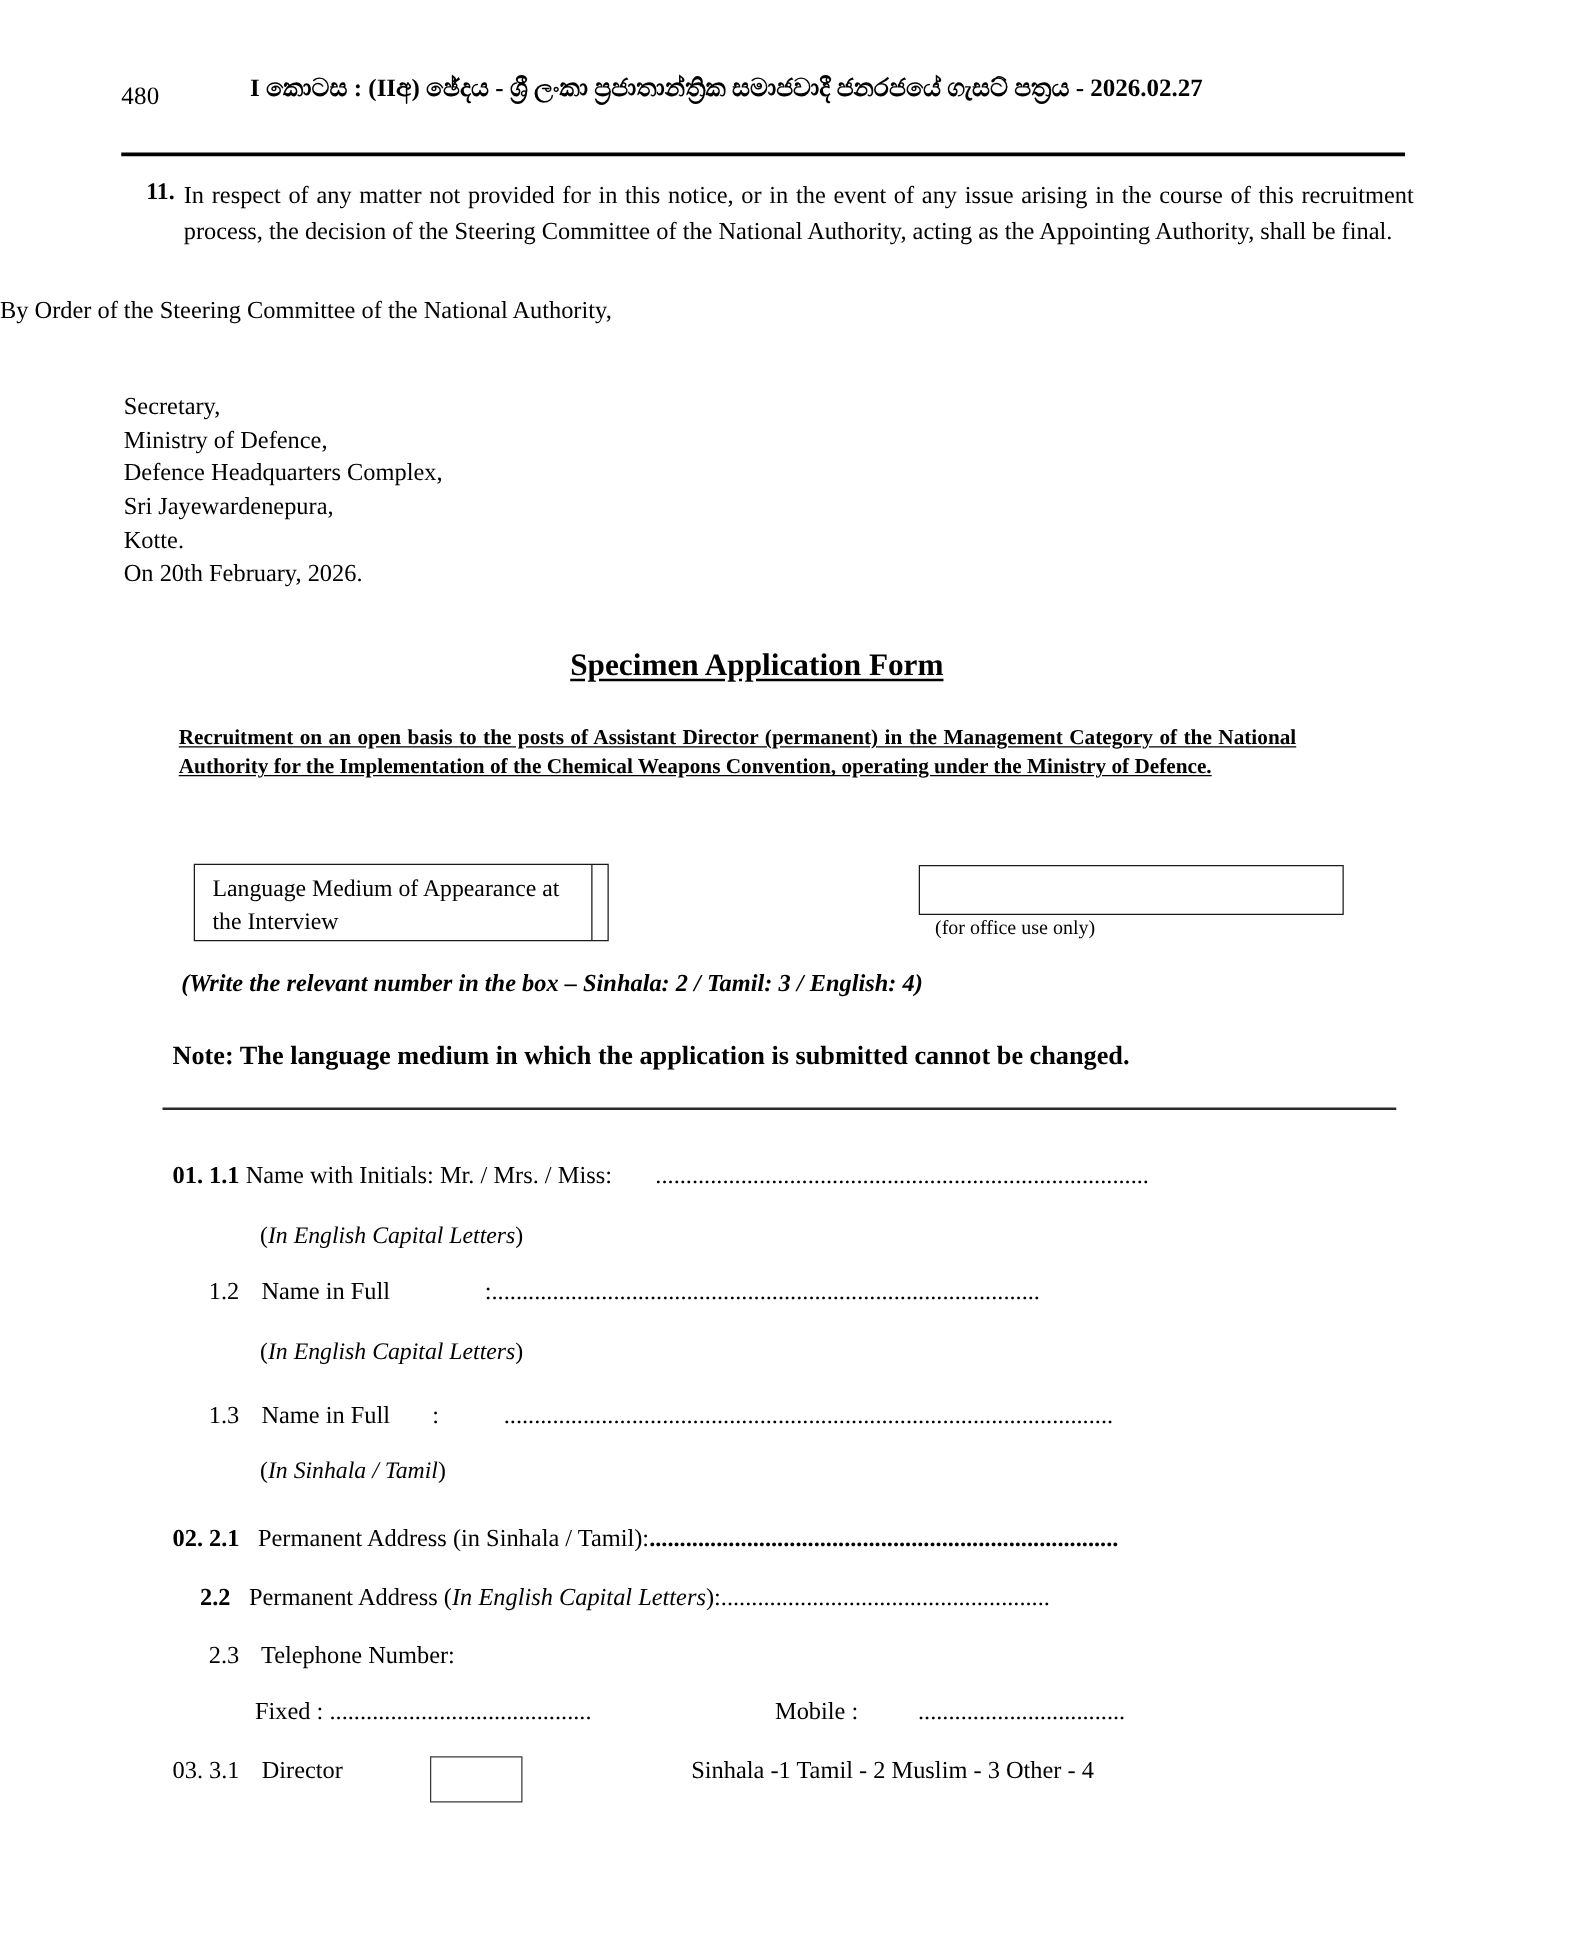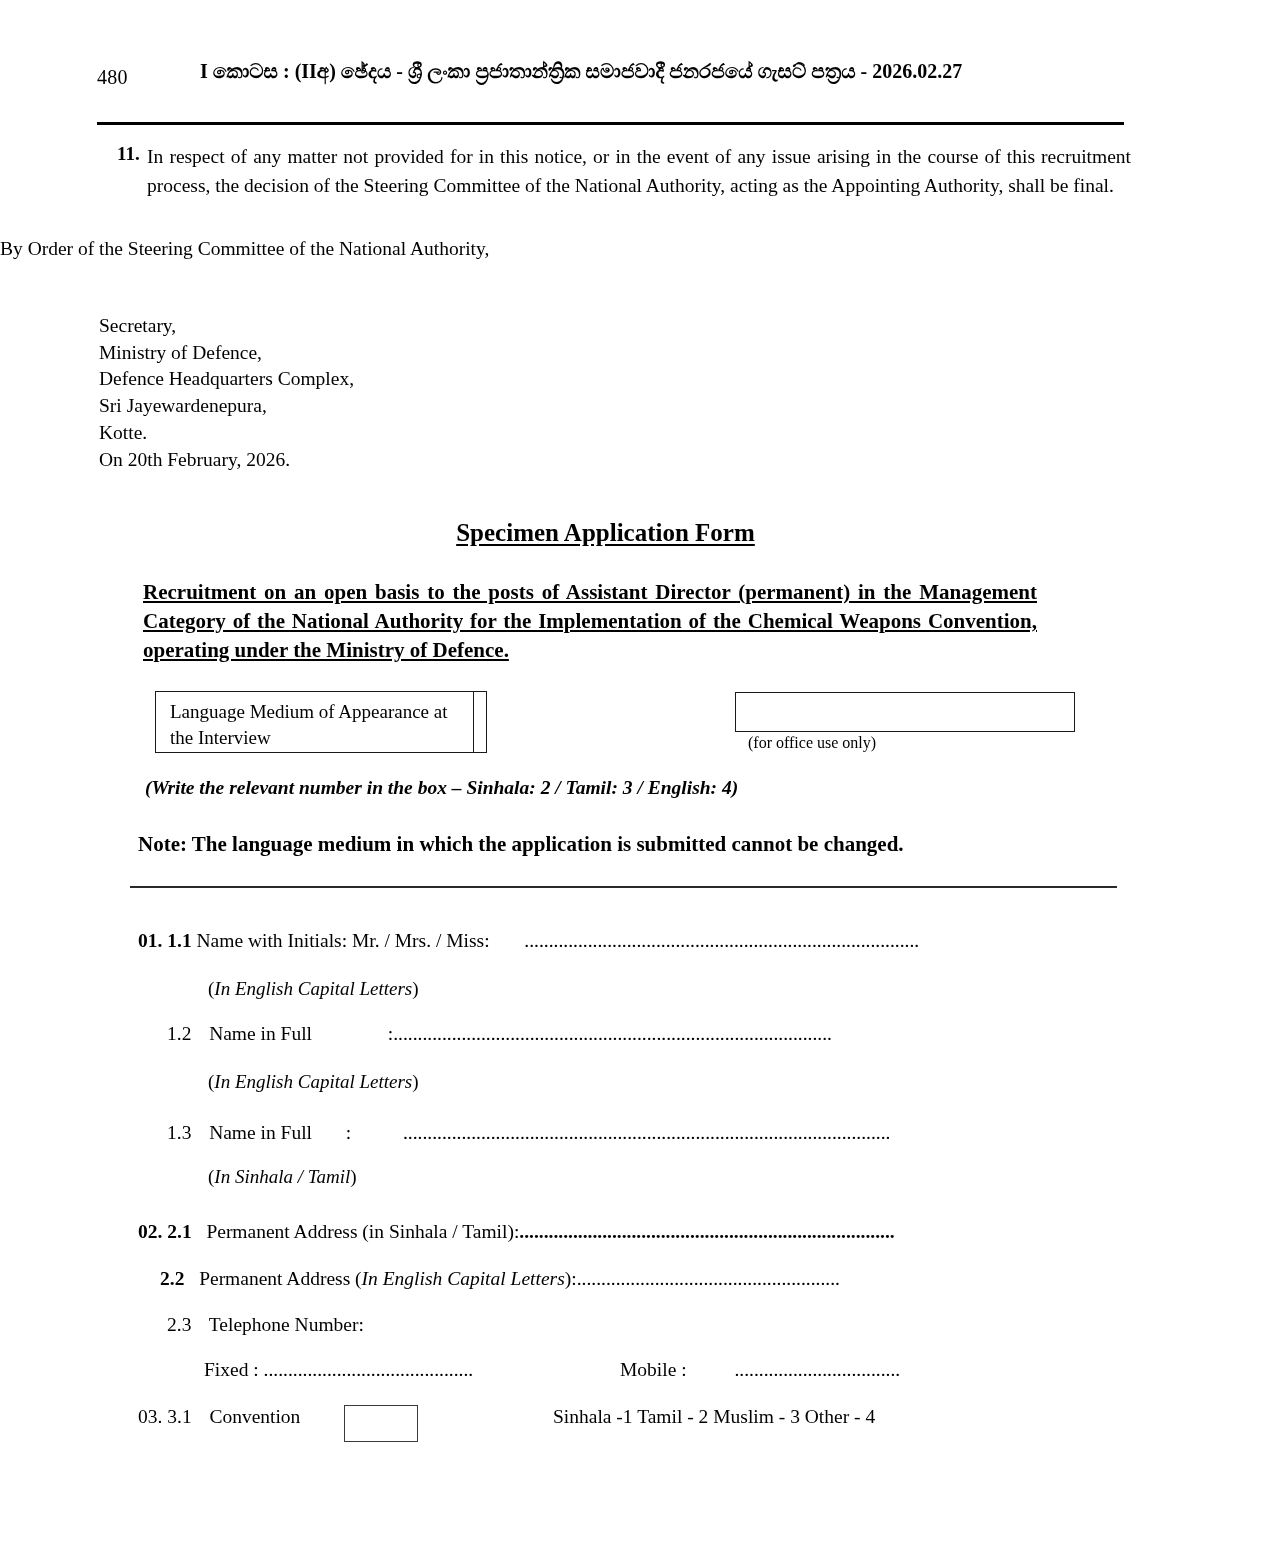--- a/index.html
+++ b/index.html
@@ -120,21 +120,21 @@
   .form-title span {
     text-decoration: underline;
     text-underline-offset: 3px;
   }
 
   .form-subtitle {
     position: absolute;
     left: 143px;
     top: 578px;
     width: 894px;
-    font-size: 21px;
+    font-size: 17px;
     font-weight: bold;
     line-height: 1.37;
     text-align: justify;
     text-justify: inter-word;
     text-decoration: underline;
     text-underline-offset: 2px;
   }
 
   
   .lang-box {
@@ -341,18 +341,18 @@
   </div>
   <div class="field" style="left:620px; top:1359px;">
     <span>Mobile :</span>
     <span style="display:inline-block;width:38px;"></span>
     <span class="dots">..................................</span>
   </div>
 
   <div class="field" style="left:138px; top:1406px;">
     <span>03. 3.1</span>
     <span style="display:inline-block;width:8px;"></span>
-    <span>Convention</span>
+    <span>Director</span>
   </div>
   <div class="ethnicity-box"></div>
   <div class="field" style="left:553px; top:1406px;">Sinhala -1  Tamil - 2  Muslim - 3 Other - 4</div>
 
 </div>
 
 </body></html>

